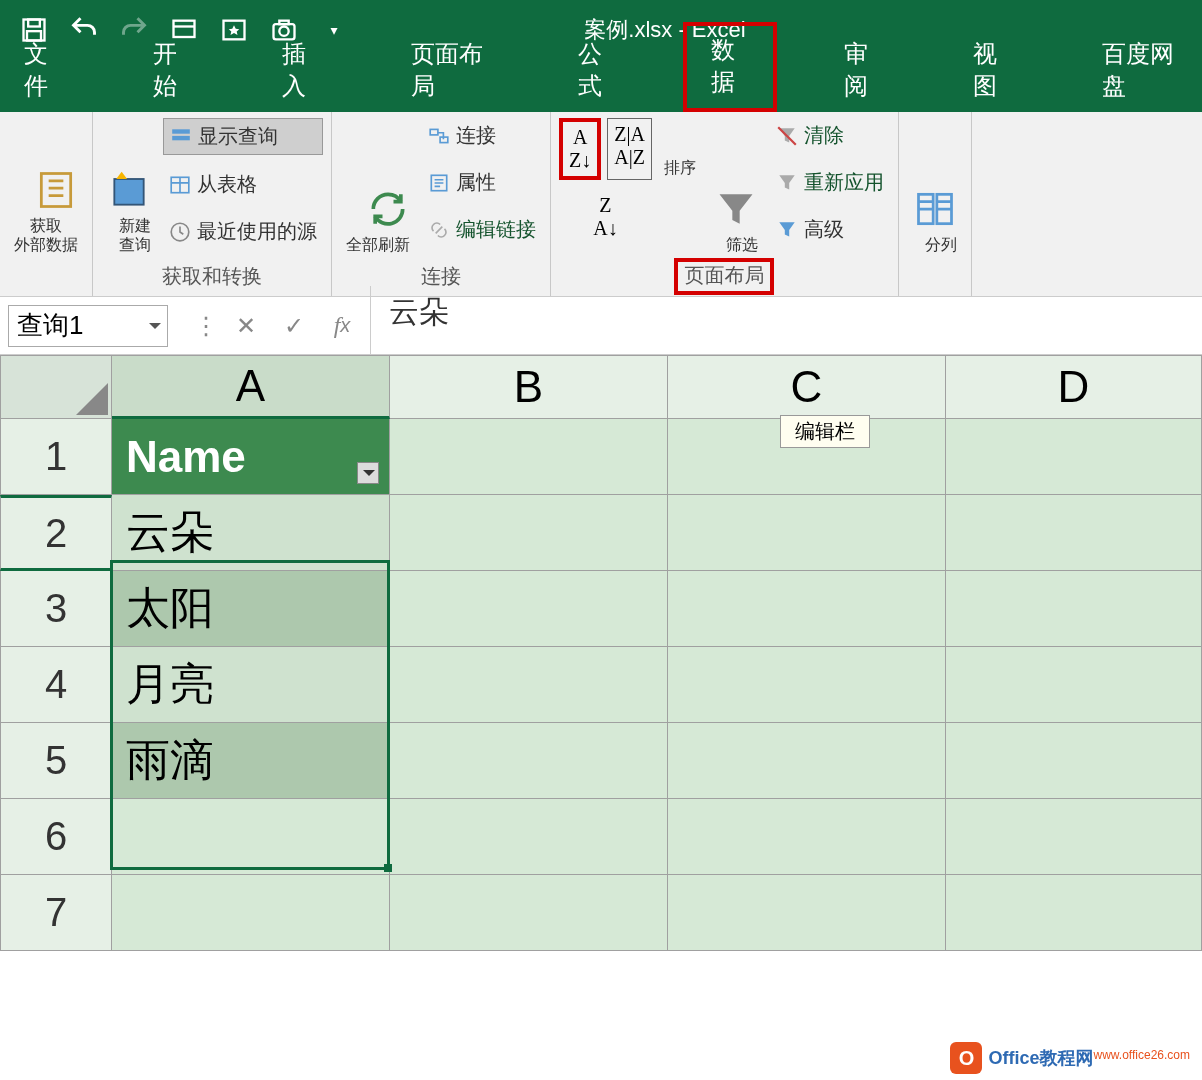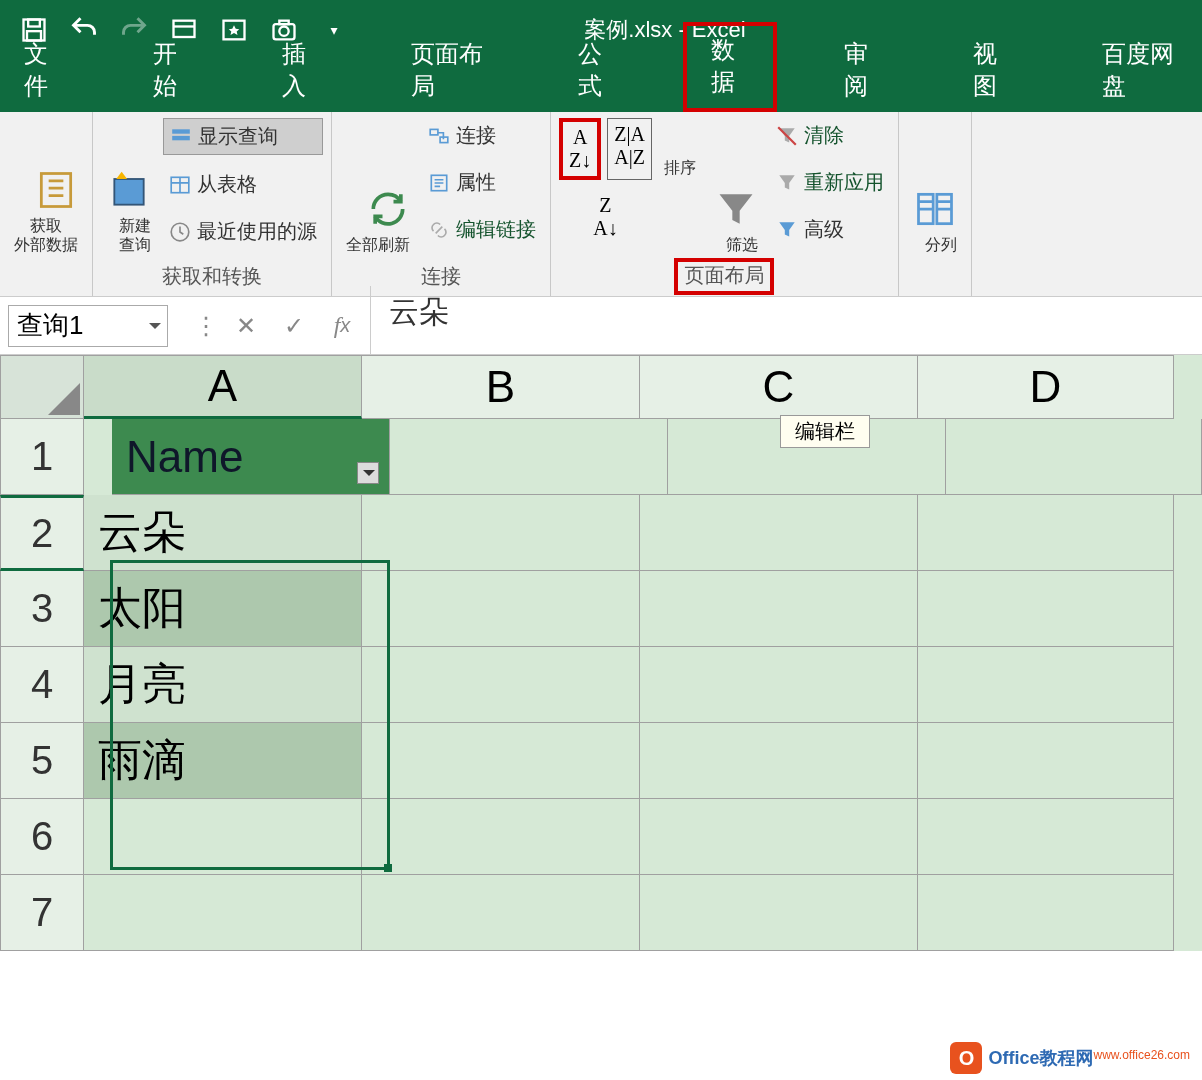--- a/index.html
+++ b/index.html
@@ -50,21 +50,21 @@
 .colhdrs { display:flex; height:64px; }
 .colhdr { border:1px solid #a0a0a0; border-left:none; display:flex; align-items:center; justify-content:center; font-size:44px; background:#e6f0e6; }
 .colhdr:first-child { background:#c9dcc9; border-bottom:3px solid #0f6b3f; }
 .rows { }
 .row { display:flex; height:76px; }
 .cell { border:1px solid #a0a0a0; border-left:none; border-top:none; padding:2px 14px; font-size:44px; display:flex; align-items:center; position:relative; }
 .colA { width:278px; }
 .colB { width:278px; }
 .colC { width:278px; }
 .colD { width:256px; }
-.cell.hdrcell { background:#3d8a4f; color:#0f172a; font-weight:normal;margin-left:28px; }
+.cell.hdrcell { background:#3d8a4f; color:#ffffff; font-weight:bold; }
 .cell.hdrcell .ddl { position:absolute; right:10px; bottom:10px; width:22px; height:22px; background:#dcdcdc; border:1px solid #888; }
 .cell.hdrcell .ddl::after { content:""; position:absolute; left:5px; top:7px; border:6px solid transparent; border-top-color:#333; }
 .cell.data { background:#cfe2cf; }
 .cell.data.alt { background:#adc8ad; }
 .selbox { position:absolute; left:110px; top:560px; width:280px; height:310px; border:3px solid #0f6b3f; pointer-events:none; }
 .selbox::after { content:""; position:absolute; right:-5px; bottom:-5px; width:8px; height:8px; background:#0f6b3f; }
 
 .watermark { position:absolute; right:12px; bottom:6px; display:flex; align-items:center; gap:6px; }
 .watermark .logo { width:32px; height:32px; background:#e8521e; border-radius:6px; display:flex; align-items:center; justify-content:center; color:#fff; font-size:20px; font-weight:bold; }
 .watermark .txt { display:flex; flex-direction:row; line-height:1; }

